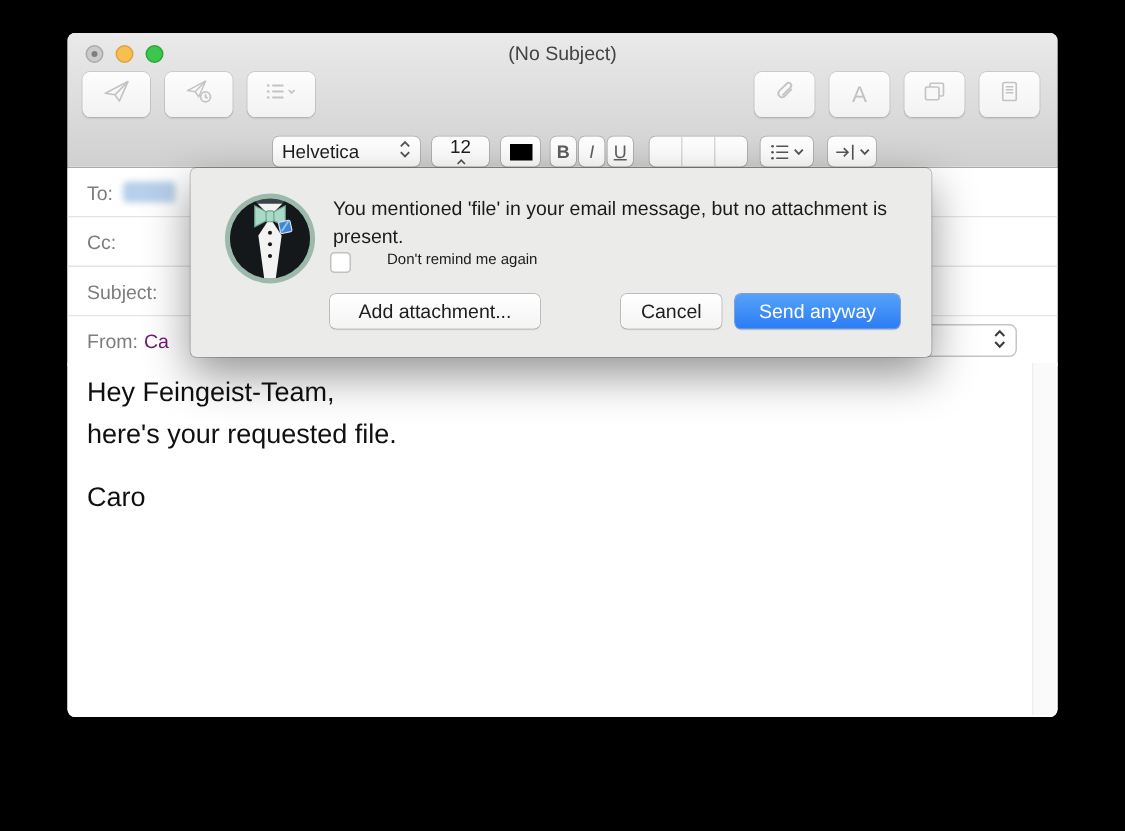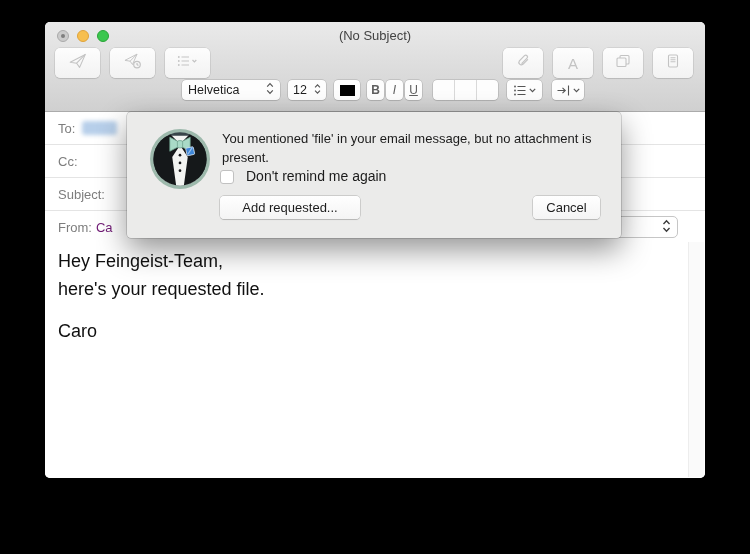--- a/index.html
+++ b/index.html
@@ -36,28 +36,28 @@
     background:linear-gradient(#fdfdfd,#f2f2f2);
     box-shadow:0 0 0 0.5px rgba(0,0,0,.14), 0 1px 1px rgba(0,0,0,.08);
   }
   .tbtn + .tbtn { margin-left:10px; }
   .tbtn.w45{ width:45px; } .tbtn.w40{ width:40px; }
   .tb-spacer { flex:1; }
   .tbtn svg { stroke:#c3c3c3; fill:none; }
   .tbtn .a-glyph { color:#c3c3c3; font-size:15px; }
 
   
-  .formatbar { position:absolute; top:58px; left:0; right:0; height:31px; display:flex; align-items:flex-start; padding-left:137px; }
+  .formatbar { position:absolute; top:58px; left:0; right:0; height:31px; display:flex; align-items:flex-end; padding-left:137px; }
   .fbtn {
     height:20px; border-radius:4px; display:flex; align-items:center; justify-content:center;
     background:#fdfdfd; box-shadow:0 0 0 0.5px rgba(0,0,0,.2), 0 0.5px 1px rgba(0,0,0,.08);
     color:#555; font-size:12px; box-sizing:border-box;
   }
   .font-select { width:98px; padding:0 6px; justify-content:space-between; color:#1e1e1e; font-size:12.5px; margin-right:8px;}
-  .size-select { width:38px; padding:0 5px; justify-content:space-between; color:#1e1e1e; font-size:12.5px; margin-right:8px;}
+  .size-select { width:38px; padding:0 5px; justify-content:space-between; color:#1e1e1e; font-size:12.5px; margin-right:8px;flex-direction:column;}
   .color-well { width:26px; margin-right:7px; }
   .swatch { width:15px; height:11px; background:#000; }
   .style-btn { width:17px; margin-right:2px; color:#5e5e5e; }
   .style-btn.b { font-weight:bold; }
   .style-btn.i { font-style:italic; }
   .style-btn.u { text-decoration:underline; }
   .seg { display:flex; margin-left:9px; margin-right:9px; height:20px; border-radius:4px; overflow:hidden;
          box-shadow:0 0 0 0.5px rgba(0,0,0,.2), 0 0.5px 1px rgba(0,0,0,.08); background:#fdfdfd;}
   .seg > div { width:21px; display:flex; align-items:center; justify-content:center; }
   .seg > div + div { border-left:1px solid #d9d9d9; }
@@ -85,21 +85,21 @@
                    border-left:1px solid #ededed; border-radius:0 0 4px 0; }
 
   
   .dialog {
     position:absolute; left:127px; top:112px; width:494px; height:126px; z-index:20;
     background:#ebebea; border-radius:4px;
     box-shadow:0 0 0 0.5px rgba(0,0,0,.28), 0 12px 30px rgba(0,0,0,.42);
   }
   .avatar { position:absolute; left:22px; top:16px; width:62px; height:62px; }
   .dlg-msg { position:absolute; left:95px; top:18px; width:392px; font-size:13px; line-height:18.5px; color:#1b1b1b; }
-  .dlg-check { position:absolute; left:93px; top:56px; display:flex; align-items:flex-end; gap:12px; font-size:14px; color:#1b1b1b; }
+  .dlg-check { position:absolute; left:93px; top:56px; display:flex; align-items:flex-start; gap:24px; font-size:10px; color:#1b1b1b; }
   .checkbox { width:14px; height:14px; box-sizing:border-box; background:#fff; border:1px solid #c1c1c1; border-radius:3px; }
   .dlg-buttons { position:absolute; left:93px; right:21px; top:84px; display:flex; align-items:center; }
   .btn {
     height:23px; border-radius:4px; font-size:13px; display:flex; align-items:center; justify-content:center;
     background:linear-gradient(#ffffff,#f4f4f4); color:#1d1d1d; box-sizing:border-box;
     box-shadow:0 0 0 0.5px rgba(0,0,0,.24), 0 0.5px 1px rgba(0,0,0,.12);
   }
   .btn-add { width:140px; }
   .btn-cancel { width:67px; margin-left:auto;text-align:center; }
   .btn-send { width:110px; margin-left:9px; background:linear-gradient(#55a2f9,#2c7cf6); color:#fff;
@@ -309,18 +309,19 @@
           </g>
         </g>
       </svg>
     </div>
     <div class="dlg-msg">You mentioned 'file' in your email message, but no attachment is present.</div>
     <div class="dlg-check">
       <div class="checkbox"></div>
       <span>Don't remind me again</span>
     </div>
     <div class="dlg-buttons">
-      <div class="btn btn-add">Add requested...</div>
+      <div class="btn btn-add">Add attachment...</div>
       <div class="btn btn-cancel">Cancel</div>
+      <div class="btn btn-send">Send anyway</div>
     </div>
   </div>
 
 </div>
 
 </body></html>

